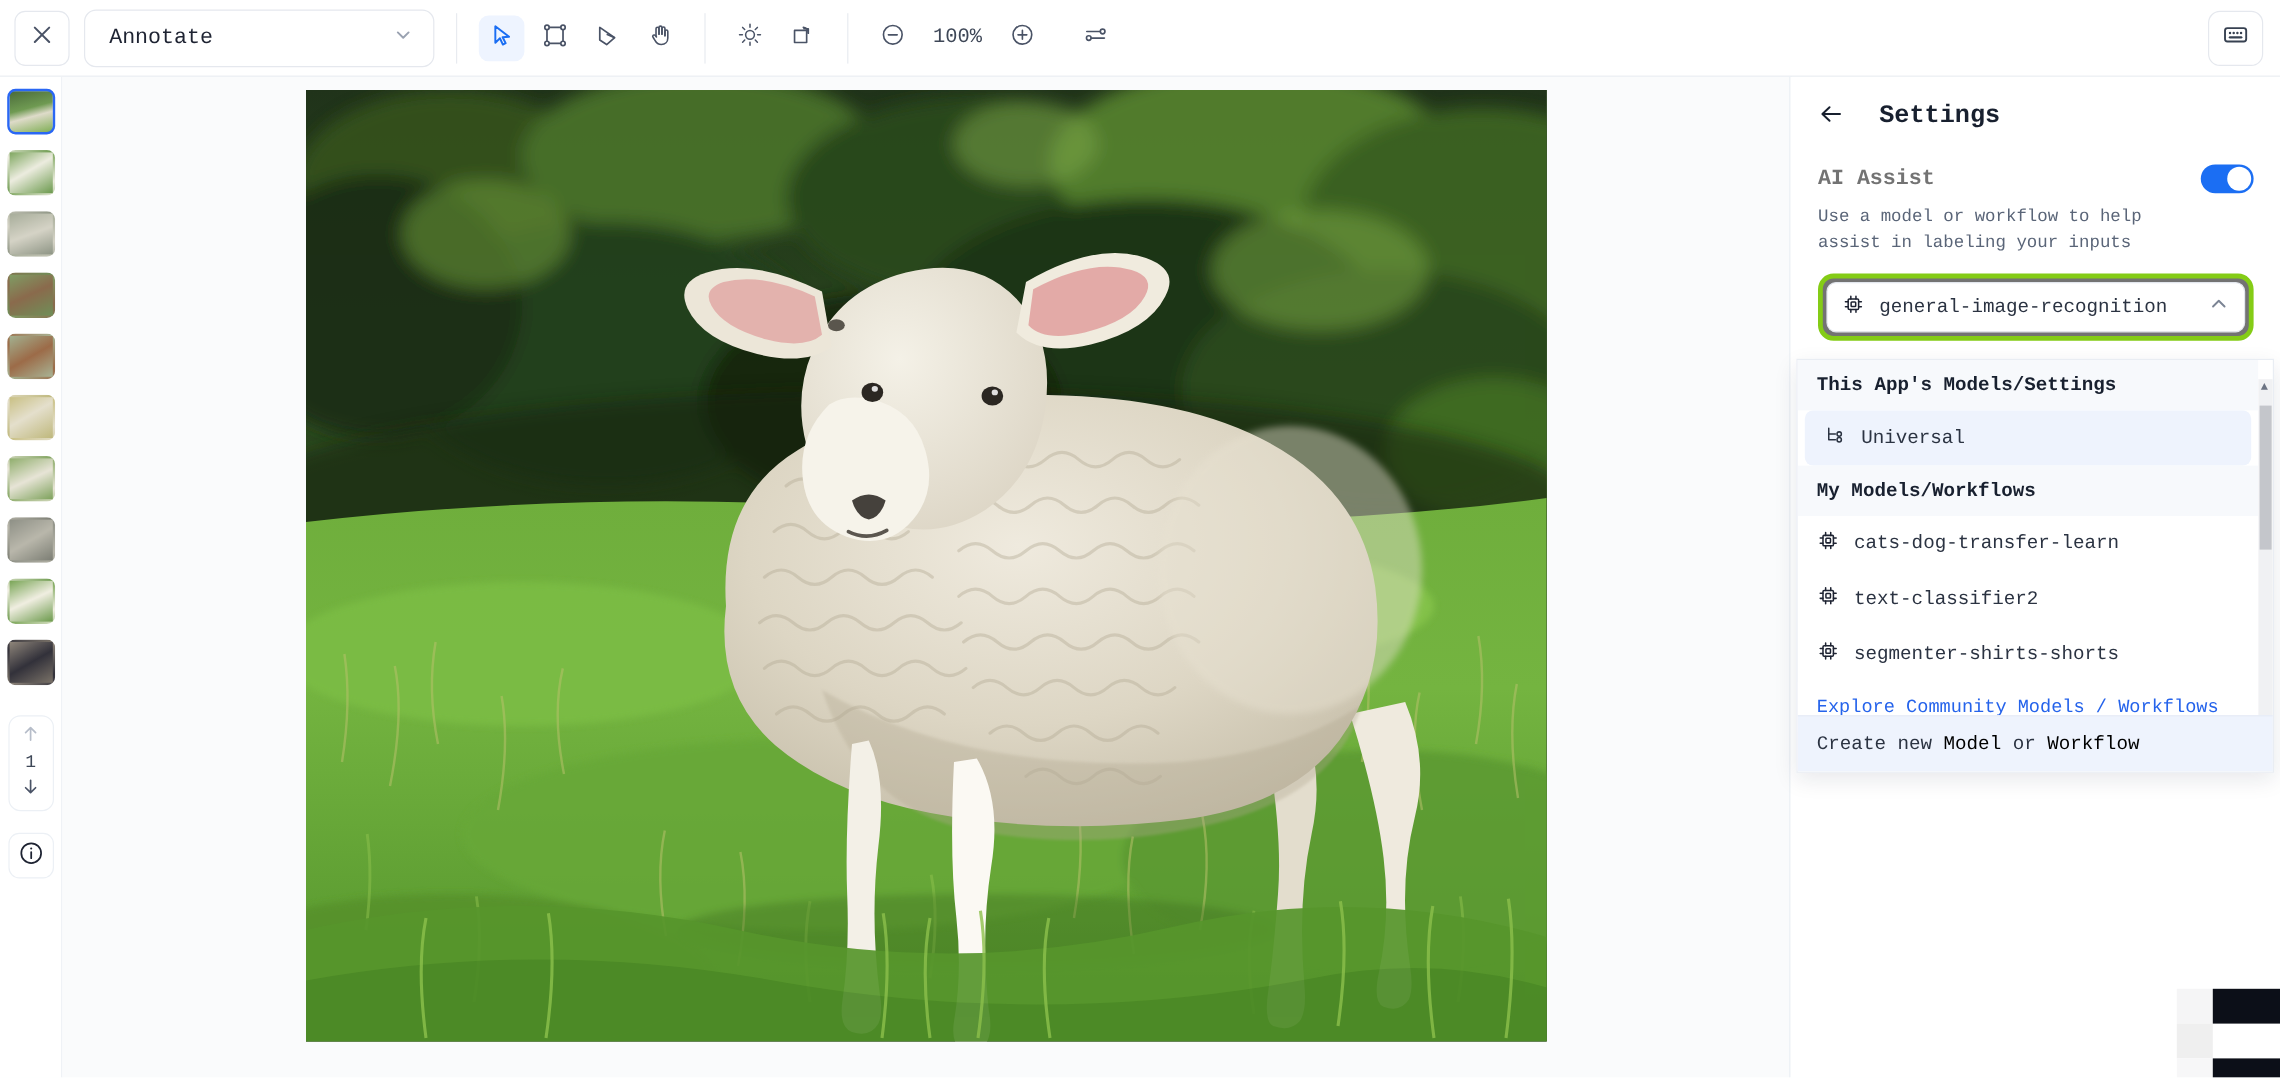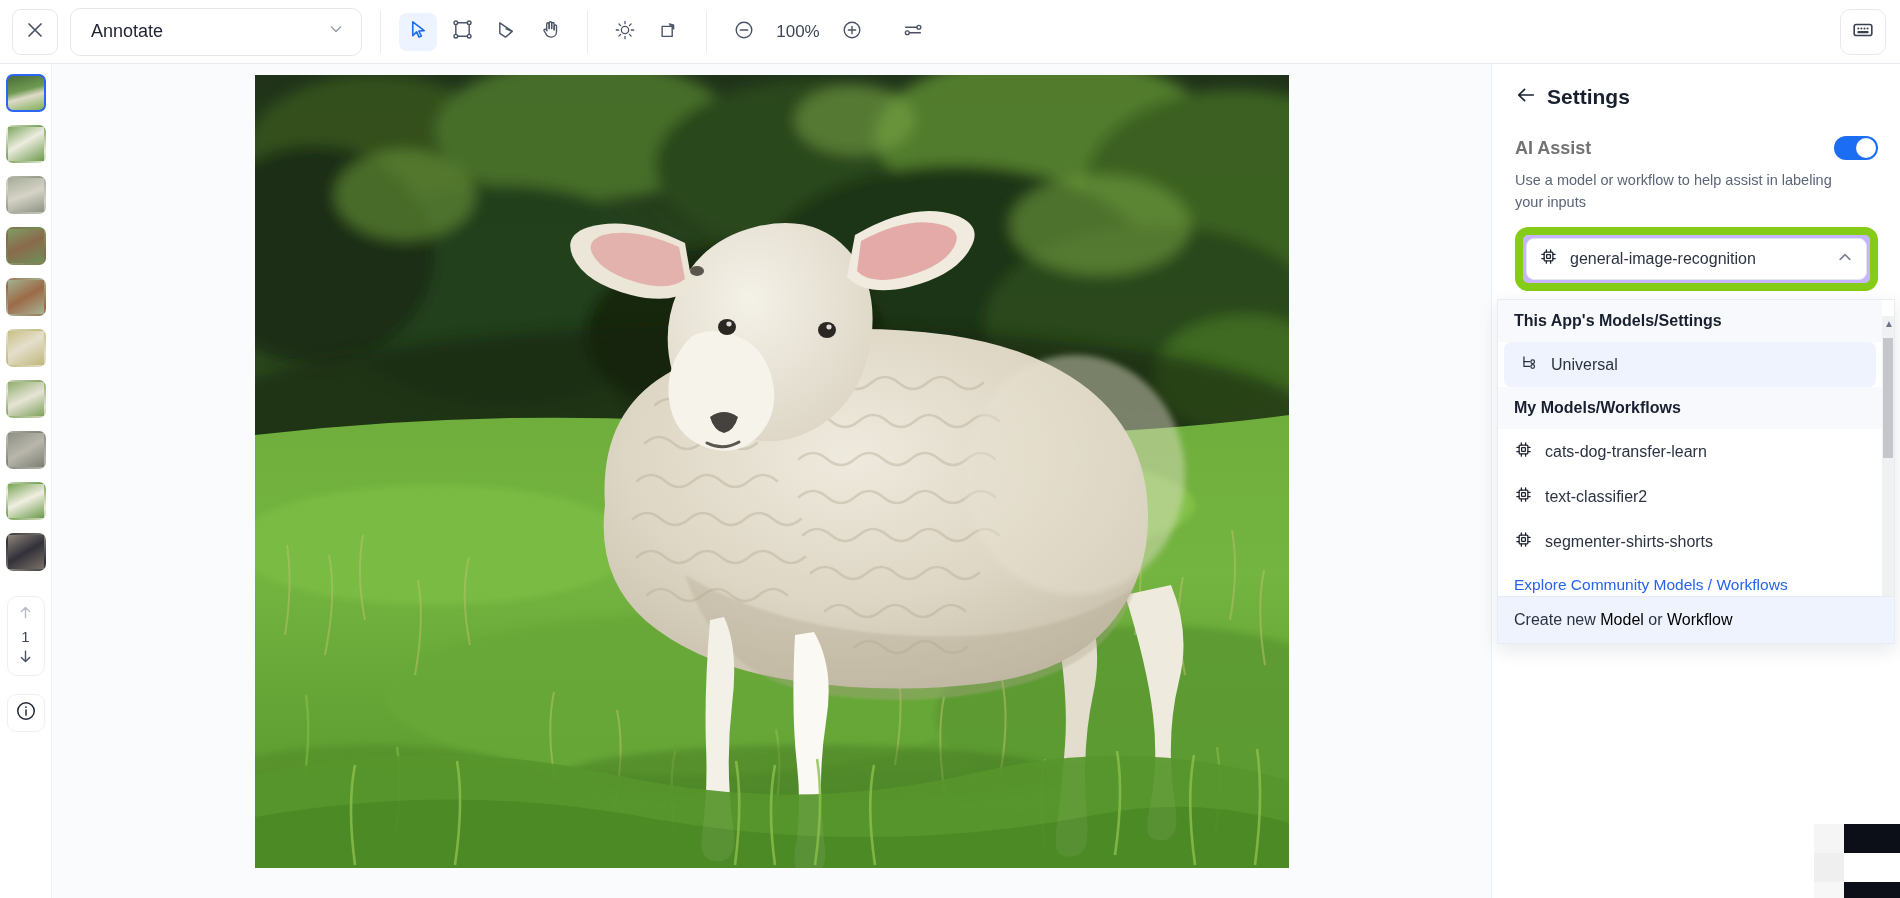--- a/index.html
+++ b/index.html
@@ -4,21 +4,21 @@
 <style>
   * { box-sizing: border-box; }
   html, body {
     margin: 0; padding: 0;
     width: 1900px; height: 898px;
     overflow: hidden;
     font-family: "Liberation Sans", sans-serif;
     background: #ffffff;
     color: #1e2332;
   }
-  #app { position: relative; width: 1900px; height: 898px; }
+  #app { position: relative; width: 1900px; height: 898px; font-family: Liberation Mono, monospace; }
 
   
   .topbar {
     position: absolute; top: 0; left: 0; width: 1900px; height: 64px;
     background: #ffffff;
     border-bottom: 1px solid #e8ebf0;
     display: flex; align-items: center;
   }
   .icon-btn {
     width: 46px; height: 46px; border-radius: 9px;
@@ -113,21 +113,21 @@
   .image-wrap svg { display: block; }
 
   
   .rightpanel {
     position: absolute; top: 64px; left: 1493px;
     width: 407px; height: 834px;
     background: #ffffff;
     padding: 0 22px;
   }
   .panel-header {
-    display: flex; align-items: center; gap: 10px;
+    display: flex; align-items: center; gap: 29px;
     padding-top: 20px; margin-bottom: 26px;
   }
   .panel-title { font-size: 21px; font-weight: bold; color: #18202f; }
   .ai-row {
     display: flex; align-items: center; justify-content: space-between;
   }
   .ai-label { font-size: 18px; font-weight: bold; color: #737373; }
   .toggle {
     width: 44px; height: 24px; border-radius: 13px;
     background: #1b6ef3; position: relative; cursor: pointer;
@@ -138,24 +138,24 @@
   }
   .ai-desc {
     margin-top: 10px;
     font-size: 14.5px; line-height: 1.5; color: #5a6578;
     max-width: 324px;
   }
 
   .combo-hl {
     position: relative;
     margin-top: 13px;
-    border: 8px solid #84cc16;
+    border: 4px solid #84cc16;
     border-radius: 13px;
     padding: 3px;
-    background: #c4b5fd;
+    background: #737373;
   }
   .combo {
     height: 42px;
     border: 1px solid #e3e7ee; border-radius: 8px;
     display: flex; align-items: center; gap: 12px;
     padding: 0 12px; background: #fff; cursor: pointer;
   }
   .combo-text { font-size: 16px; color: #2b3342; flex: 1; }
 
   .dropdown {

